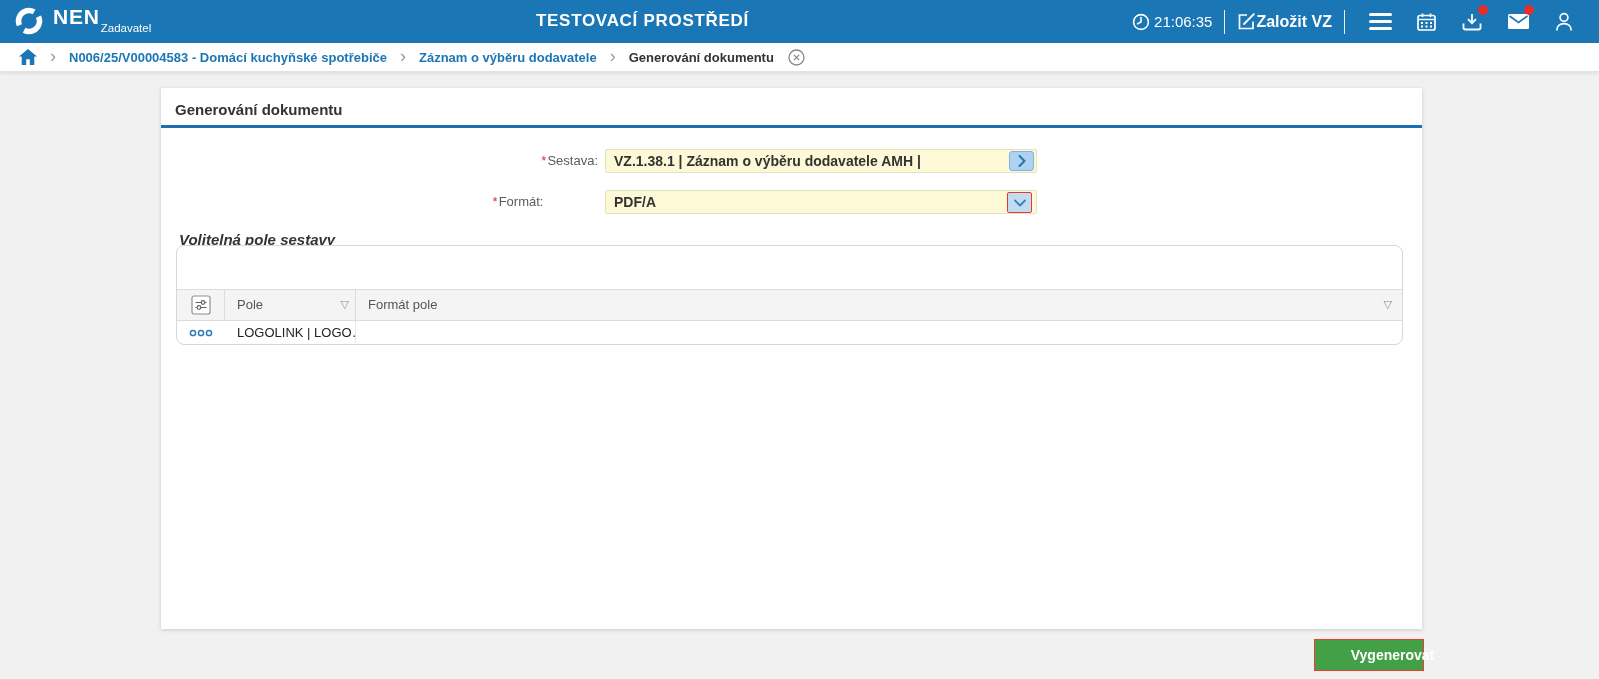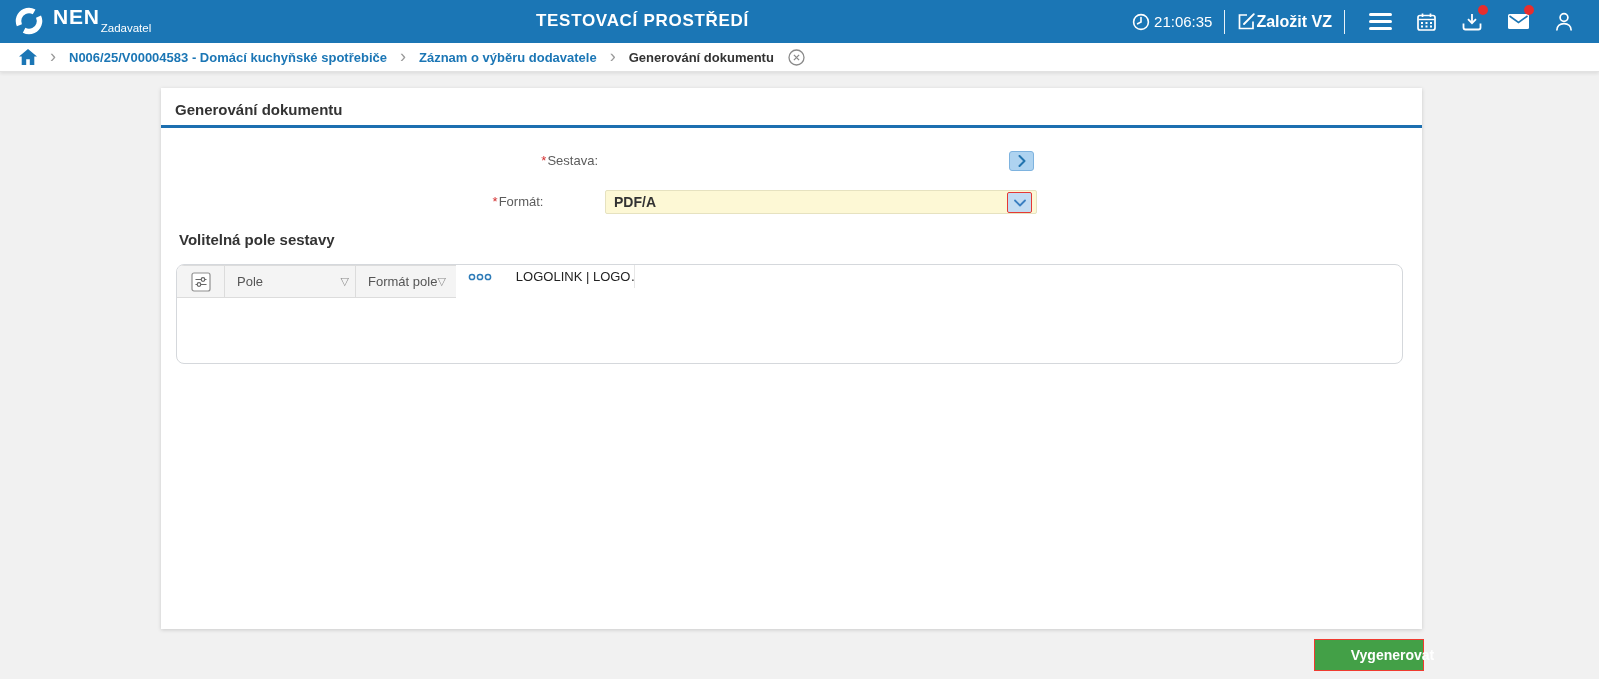--- a/index.html
+++ b/index.html
@@ -76,26 +76,26 @@
     white-space:nowrap; overflow:hidden; cursor:text;
   }
   .field-btn {
     position:absolute; width:25px; height:20px;
     display:flex; align-items:center; justify-content:center;
     border-radius:3px; cursor:pointer;
   }
   .btn-lookup { left:848px; top:63px; background:#aed3f0; border:1px solid #7eb3df; }
   .btn-dropdown { left:846px; top:104px; height:21px; background:#c2dcf2; border:1px solid #e53935; border-radius:2px; }
 
-  .section-title { position:absolute; left:18px; top:143px; font-size:15px; font-weight:bold; color:#333; }
+  .section-title { position:absolute; left:18px; top:143px; font-size:15px; font-weight:bold; color:#333;font-style:italic; }
 
   .grid-box {
-    position:absolute; left:15px; top:176px; width:1227px; height:100px;
+    position:absolute; left:15px; top:157px; width:1227px; height:100px;
     border:1px solid #d5d8dc; border-radius:8px; background:#fff; overflow:hidden;
-    display:flex; flex-direction:row;
+    display:flex; flex-direction:column;
   }
   .grid-spacer { height:43px; }
   .grid-head {
     height:33px; background:#f4f4f4;
     border-top:1px solid #dcdcdc; border-bottom:1px solid #dcdcdc;
     display:flex; align-items:stretch; font-size:13px; color:#555;
   }
   .gc1 { width:48px; display:flex; align-items:center; justify-content:center; border-right:1px solid #dcdcdc; }
   .gc2 { width:131px; padding:0 6px 0 12px; border-right:1px solid #dcdcdc;
          display:flex; align-items:center; justify-content:space-between; }
@@ -228,20 +228,21 @@
   </span>
 </div>
 
 <div class="card">
   <div class="card-title">Generování dokumentu</div>
   <div class="title-rule"></div>
 
   <div class="form-label" style="left:277px; top:61px;">
     <span class="req">*</span><span>Sestava:</span>
   </div>
+  <div class="form-field" style="top:61px;">VZ.1.38.1 | Záznam o výběru dodavatele AMH |</div>
   <div class="field-btn btn-lookup">
     <span>
       <svg width="8" height="12" viewBox="0 0 8 12">
         <path d="M1.5 1 L6.5 6 L1.5 11" fill="none" stroke="#2274ae" stroke-width="2" stroke-linecap="round" stroke-linejoin="round"></path>
       </svg>
     </span>
   </div>
 
   <div class="form-label" style="left:277px; top:102px;text-align:center;">
     <span class="req">*</span><span>Formát:</span>

